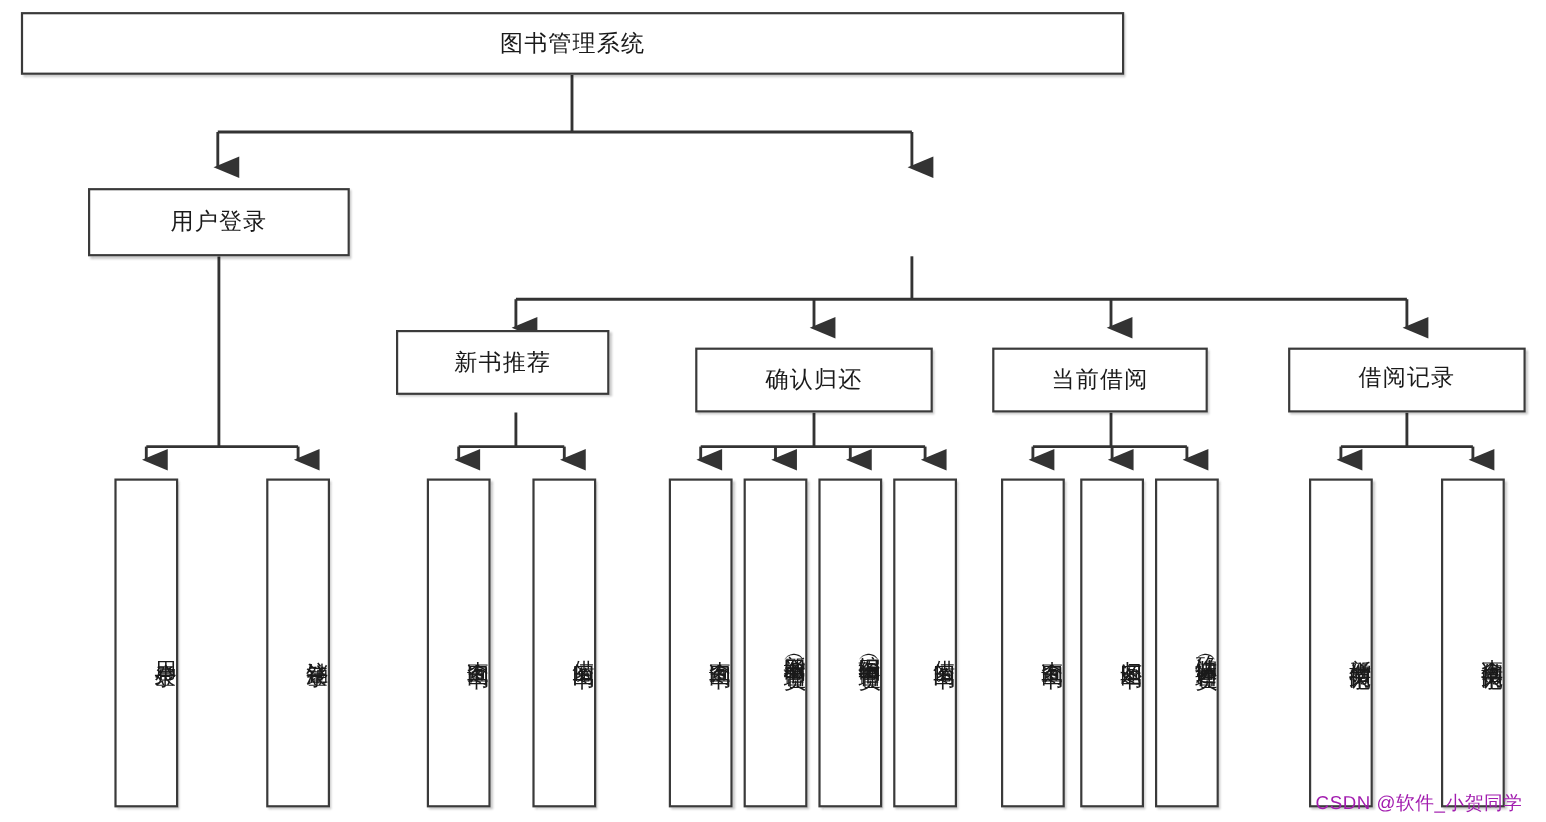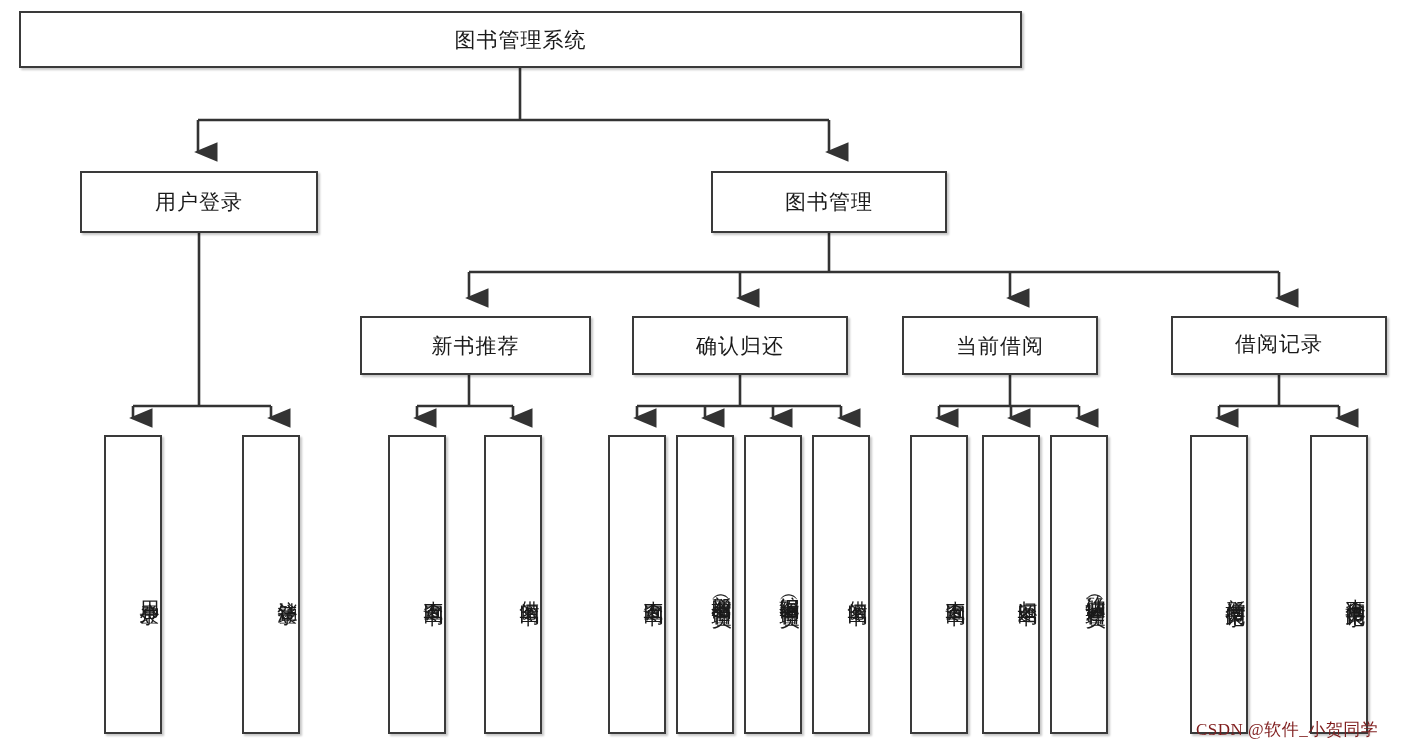--- a/index.html
+++ b/index.html
@@ -47,25 +47,24 @@
     font-size: 20px;
     letter-spacing: 2px;
     line-height: 1.05;
     padding-top: 8px;
     align-items: flex-start;
     justify-content: center;
   }
   .watermark {
     position: absolute;
     font-size: 17px;
-    color: #7f1d1d;
+    color: #a21caf;
     white-space: nowrap;
     z-index: 3;
     letter-spacing: 0.5px;
-    font-family: Liberation Serif, serif;
   }
 </style>
 </head>
 <body>
 
 <div id="canvas">
 
   <svg id="svg-layer" viewBox="0 0 1405 747" xmlns="http://www.w3.org/2000/svg">
     <defs>
       <marker id="arrow" viewBox="0 0 12 12" refX="6" refY="10" markerWidth="9" markerHeight="11" orient="auto-start-reverse">
@@ -127,23 +126,22 @@
       <path d="M 1279 375 L 1279 406"></path>
       <path d="M 1219 406 L 1339 406"></path>
       <path d="M 1219 406 L 1219 418" marker-end="url(#arrow)"></path>
       <path d="M 1339 406 L 1339 418" marker-end="url(#arrow)"></path>
     </g>
   </svg>
 
   <div class="node horiz" style="left: 19px; top: 11px; width: 1003px; height: 57px;">图书管理系统</div>
 
   <div class="node horiz" style="left: 80px; top: 171px; width: 238px; height: 62px;">用户登录</div>
-  <div class="node horiz" style="left: 711px; top: 171px; width: 236px; height: 62px;">图书管理</div>
 
-  <div class="node horiz" style="left: 360px; top: 316px; width: 231px; height: 59px;">新书推荐</div>
+  <div class="node horiz" style="left: 360px; top: 300px; width: 194px; height: 59px;">新书推荐</div>
   <div class="node horiz" style="left: 632px; top: 316px; width: 216px; height: 59px;">确认归还</div>
   <div class="node horiz" style="left: 902px; top: 316px; width: 196px; height: 59px;">当前借阅</div>
   <div class="node horiz" style="left: 1171px; top: 316px; width: 216px; height: 59px; font-family: Liberation Mono, monospace;">借阅记录</div>
 
   <div class="node vert" style="left: 104px; top: 435px; width: 58px; height: 299px;">用户登录</div>
   <div class="node vert" style="left: 242px; top: 435px; width: 58px; height: 299px;">注销登录</div>
   <div class="node vert" style="left: 388px; top: 435px; width: 58px; height: 299px;">查询图书</div>
   <div class="node vert" style="left: 484px; top: 435px; width: 58px; height: 299px;">借阅图书</div>
   <div class="node vert" style="left: 608px; top: 435px; width: 58px; height: 299px;">查询图书</div>
   <div class="node vert" style="left: 676px; top: 435px; width: 58px; height: 299px;">新增图书（管理员）</div>

